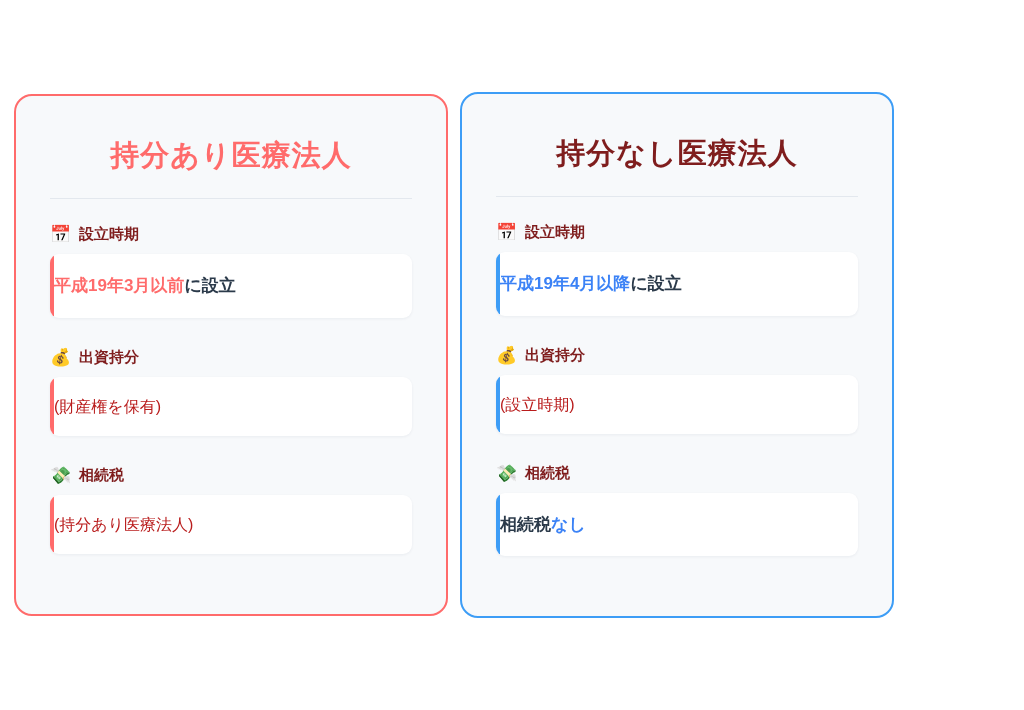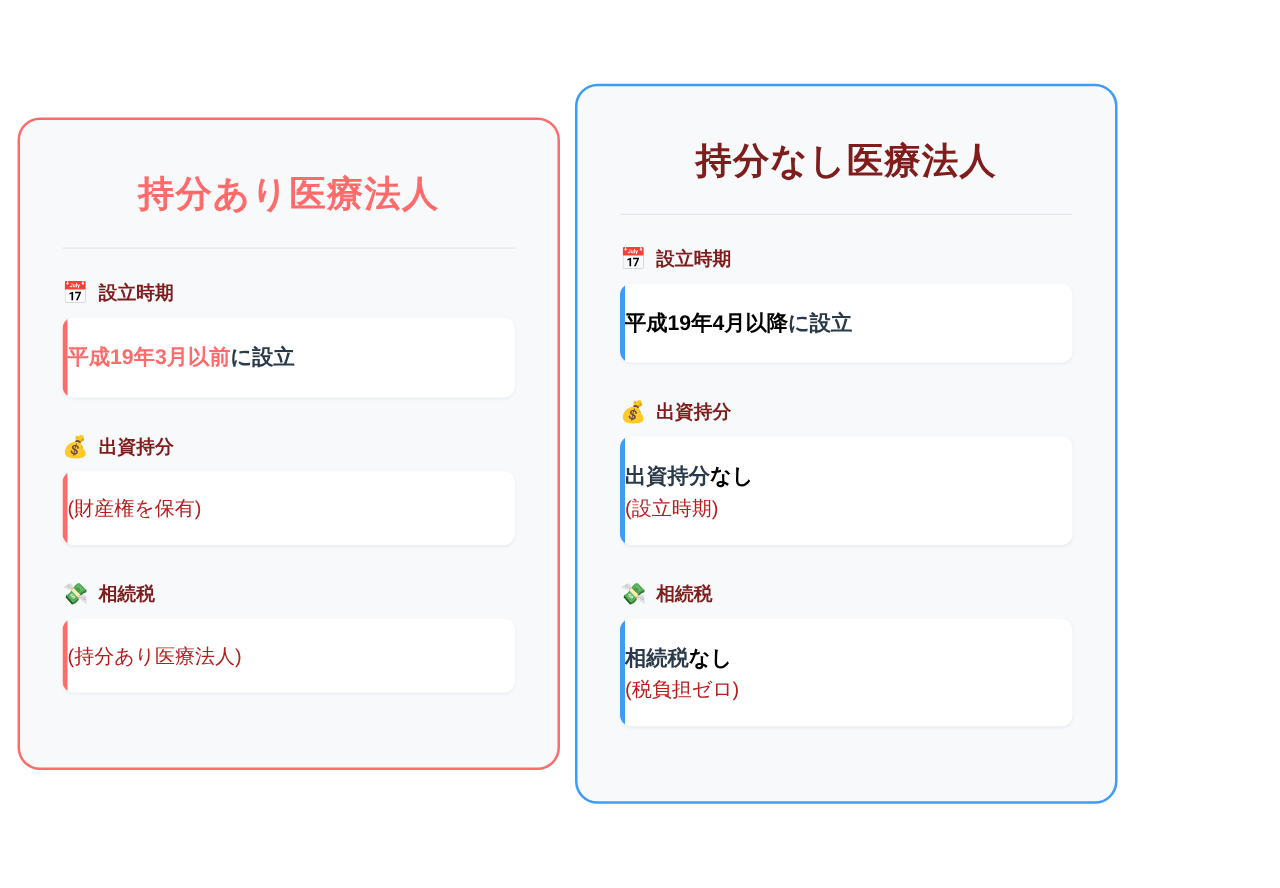--- a/index.html
+++ b/index.html
@@ -95,21 +95,21 @@
   .panel.left .card::before { background: #ff6b6b; }
   .panel.right .card::before { background: #3d9df6; }
 
   .card-line {
     font-size: 17px;
     font-weight: bold;
     color: #2b3a4a;
     line-height: 1.6;
   }
   .hl-left { color: #ff6b6b; }
-  .hl-right { color: #000000; }
+  .hl-right { color: #3b82f6; }
   .card-sub {
     font-size: 16px;
     font-weight: normal;
     color: #b91c1c;
     margin-top: 2px;
   }
   .spacer { flex: 1 1 auto; }
 </style>
 </head>
 <body>
@@ -161,33 +161,29 @@
       <div class="card-line">
         <span class="hl-right">平成19年4月以降</span><span>に設立</span>
       </div>
     </div>
 
     <div class="row-label">
       <span class="row-icon">💰</span>
       <span class="row-label-text">出資持分</span>
     </div>
     <div class="card">
-      <div class="card-line">
-        <span>出資持分</span><span class="hl-right">なし</span>
-      </div>
       <div class="card-sub">(設立時期)</div>
     </div>
 
     <div class="row-label">
       <span class="row-icon">💸</span>
       <span class="row-label-text">相続税</span>
     </div>
     <div class="card">
       <div class="card-line">
         <span>相続税</span><span class="hl-right">なし</span>
       </div>
-      <div class="card-sub">(税負担ゼロ)</div>
     </div>
 
     <div class="spacer"></div>
   </section>
 
 </div>
 
 </body></html>

